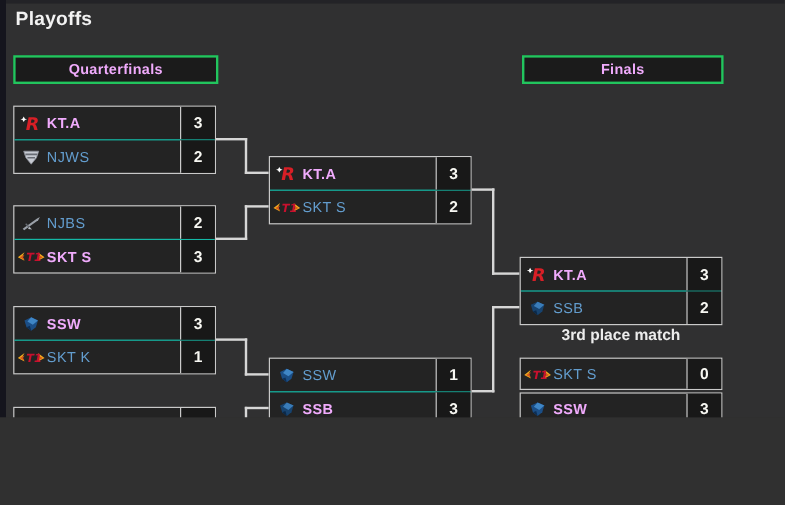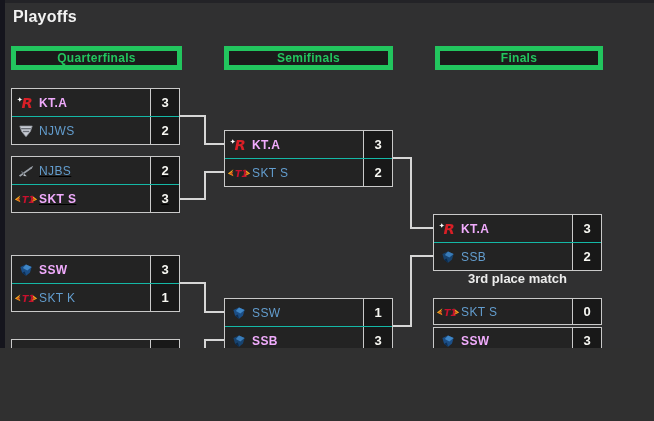--- a/index.html
+++ b/index.html
@@ -10,21 +10,21 @@
   .edge-left { position:absolute; left:0; top:0; width:5px; height:421px; background:#15151d; }
   .edge-top  { position:absolute; left:0; top:0; width:654px; height:3px; background:#232327; }
 
   .page-title {
     position:absolute; left:13px; top:8px;
     font-size:16px; font-weight:bold; color:#f2f2f2; letter-spacing:0.2px;
   }
 
   .col-header {
     position:absolute; height:24px; box-sizing:border-box;
-    border:5px solid #22c55e; background:#1b1b1b; color:#22c55e;
+    border:2px solid #22c55e; background:#1b1b1b; color:#f0abfc;
     display:flex; align-items:center; justify-content:center;
     font-size:12px; font-weight:bold; letter-spacing:0.3px;
   }
   .h-qf { left:11px;  top:46px; width:171px; }
   .h-sf { left:224px; top:46px; width:169px; }
   .h-f  { left:435px; top:46px; width:168px; }
 
   .match {
     position:absolute; width:169px; box-sizing:border-box;
     border:1px solid #c9c9c9; background:#232323;
@@ -40,21 +40,21 @@
   }
   .row.winner .team { color:#f0abfc; font-weight:bold; }
   .score {
     width:29px; align-self:stretch; box-sizing:border-box;
     border-left:1px solid #c9c9c9; background:#181818;
     color:#f7f7f2; font-weight:bold; font-size:13px;
     display:flex; align-items:center; justify-content:center;
   }
 
   .m-qf1 { left:11px;  top:88px;  }
-  .m-qf2 { left:11px;  top:156px;text-decoration:underline; }
+  .m-qf2 { left:11px;  top:171px; }
   .m-qf3 { left:11px;  top:255px; }
   .m-qf4 { left:11px;  top:339px; }
   .m-sf1 { left:224px; top:130px; }
   .m-sf2 { left:224px; top:298px; }
   .m-f   { left:433px; top:214px; }
   .m-3a  { left:433px; top:298px; }
   .m-3b  { left:433px; top:327px; }
 
   .third-label {
     position:absolute; left:433px; top:271px; width:169px;
@@ -66,21 +66,20 @@
 </head>
 <body>
 
 <div class="screen">
   <div class="edge-top"></div>
   <div class="edge-left"></div>
 
   <div class="page-title">Playoffs</div>
 
   <div class="col-header h-qf">Quarterfinals</div>
-  <div class="col-header h-sf">Semifinals</div>
   <div class="col-header h-f">Finals</div>
 
   <div class="conn" style="left:180px;top:115px;width:26px;height:2px;"></div>
   <div class="conn" style="left:204px;top:115px;width:2px;height:30px;"></div>
   <div class="conn" style="left:204px;top:143px;width:20px;height:2px;"></div>
   <div class="conn" style="left:180px;top:198px;width:26px;height:2px;"></div>
   <div class="conn" style="left:204px;top:171px;width:2px;height:29px;"></div>
   <div class="conn" style="left:204px;top:171px;width:20px;height:2px;"></div>
   <div class="conn" style="left:180px;top:282px;width:26px;height:2px;"></div>
   <div class="conn" style="left:204px;top:282px;width:2px;height:31px;"></div>

